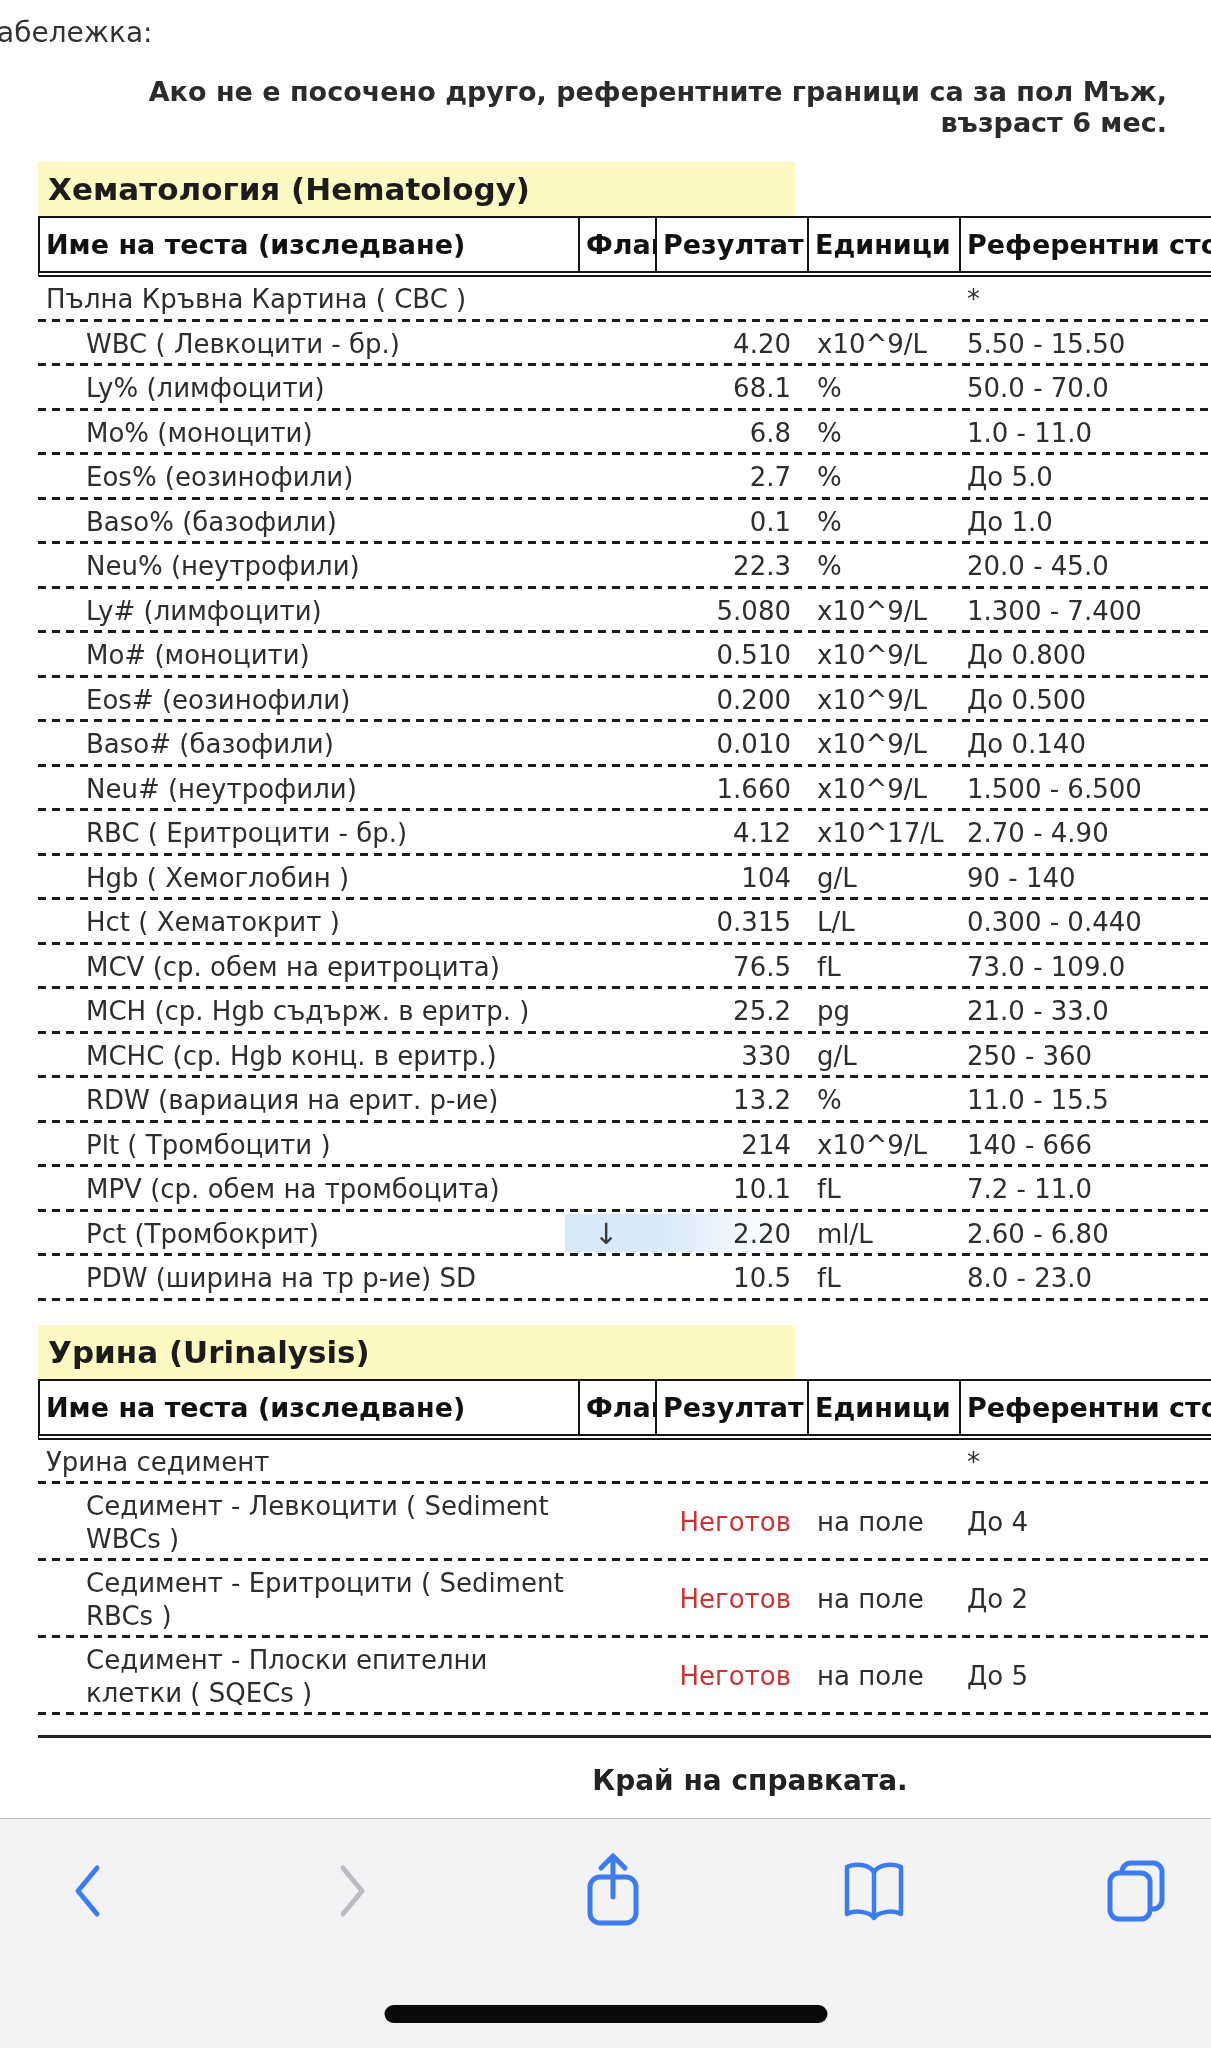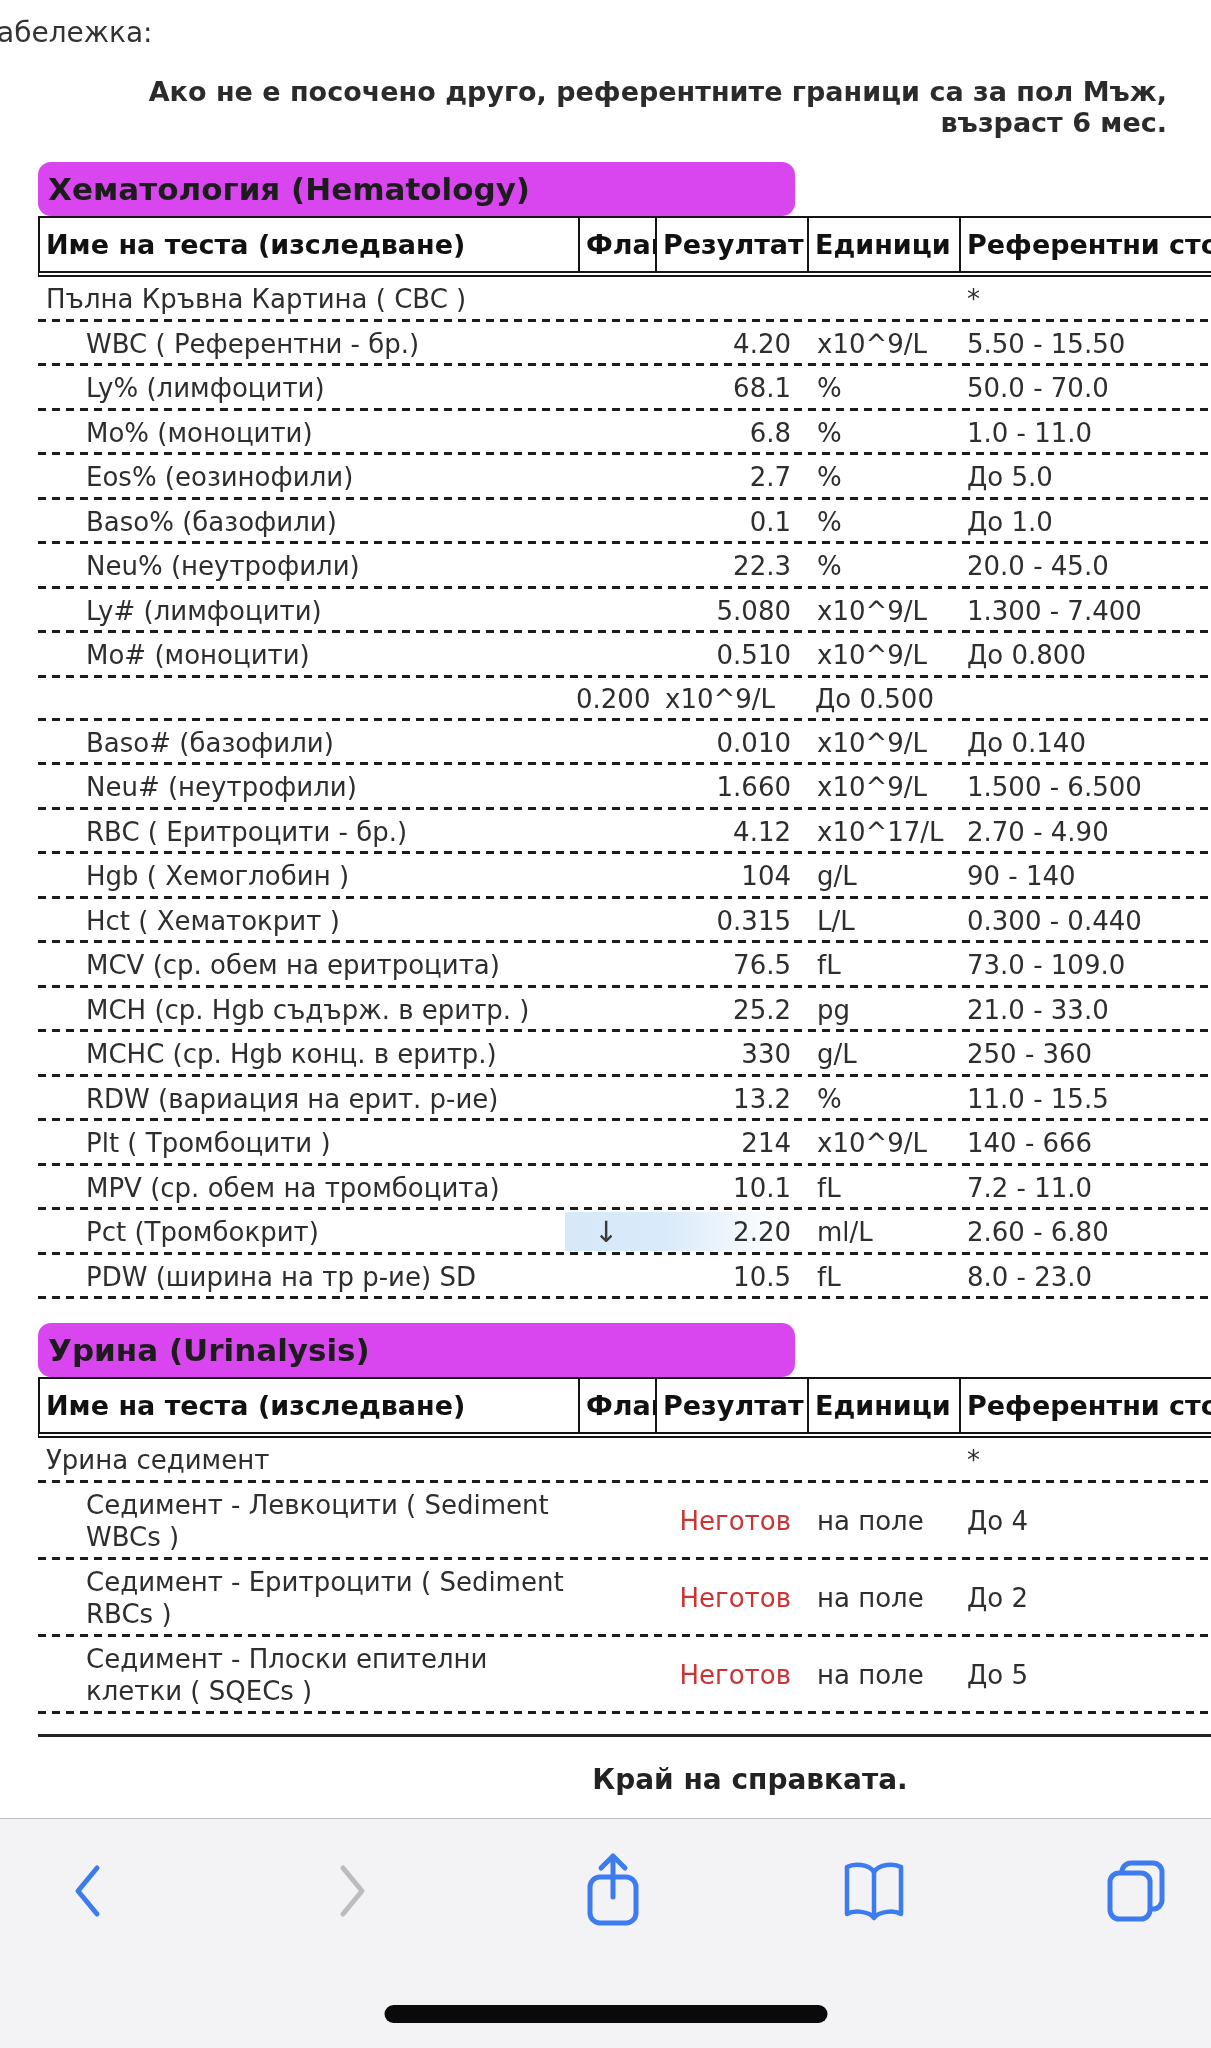--- a/index.html
+++ b/index.html
@@ -6,24 +6,23 @@
   body{
     position:relative;width:1211px;height:2048px;overflow:hidden;
     background:#ffffff;font-family:"DejaVu Sans","Liberation Sans",sans-serif;
     color:#2e2e2e;
   }
   .doc{position:relative;width:1500px;}
   .note-label{margin:16px 0 0 -3px;font-size:28px;color:#333;}
   .disclaimer{margin:27px 0 0 47px;font-size:27px;font-weight:bold;color:#2b2b2b;width:1120px;text-align:right;}
   .section{margin-left:38px;margin-top:24px;}
   .section-title{
-    width:757px;background:#d946ef;color:#1c1c1c;
+    width:757px;background:#fef9c3;color:#1c1c1c;
     font-size:31px;font-weight:bold;padding:9px 0 9px 10px;
     box-sizing:border-box;
-    border-radius:13px;
   }
   .tbl{width:1419px;}
   .thead{
     display:grid;grid-template-columns:538px 77px 152px 152px 500px;
     border:2px solid #141414;border-bottom:6px double #141414;
     background:#ffffff;box-sizing:border-box;
   }
   .th{padding:11px 6px;font-size:27px;font-weight:bold;color:#111;white-space:nowrap;overflow:hidden;}
   .th + .th{border-left:2px solid #141414;}
   .th.c-result{text-align:left;padding-right:6px;}
@@ -92,21 +91,21 @@
 
     <div class="cell name">Пълна Кръвна Картина ( CBC )</div>
     <div class="cell flag"></div>
     <div class="cell result"></div>
     <div class="cell units"></div>
     <div class="cell ref">*</div>
   </div>
 
   <div class="trow">
 
-    <div class="cell name indent">WBC ( Референтни - бр.)</div>
+    <div class="cell name indent">WBC ( Левкоцити - бр.)</div>
     <div class="cell flag"></div>
     <div class="cell result">4.20</div>
     <div class="cell units">x10^9/L</div>
     <div class="cell ref">5.50 - 15.50</div>
   </div>
 
   <div class="trow">
 
     <div class="cell name indent">Ly% (лимфоцити)</div>
     <div class="cell flag"></div>
@@ -164,20 +163,21 @@
 
     <div class="cell name indent">Mo# (моноцити)</div>
     <div class="cell flag"></div>
     <div class="cell result">0.510</div>
     <div class="cell units">x10^9/L</div>
     <div class="cell ref">До 0.800</div>
   </div>
 
   <div class="trow">
 
+    <div class="cell name indent">Eos# (еозинофили)</div>
     <div class="cell flag"></div>
     <div class="cell result">0.200</div>
     <div class="cell units">x10^9/L</div>
     <div class="cell ref">До 0.500</div>
   </div>
 
   <div class="trow">
 
     <div class="cell name indent">Baso# (базофили)</div>
     <div class="cell flag"></div>

